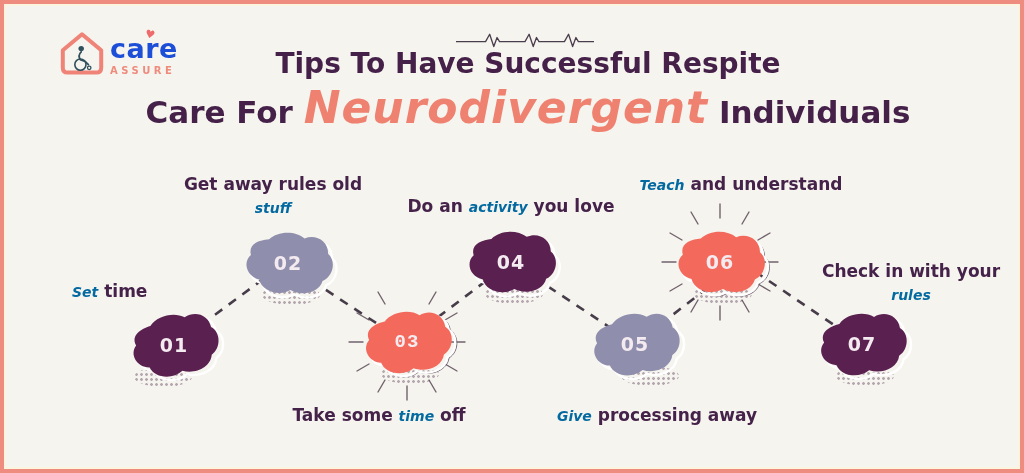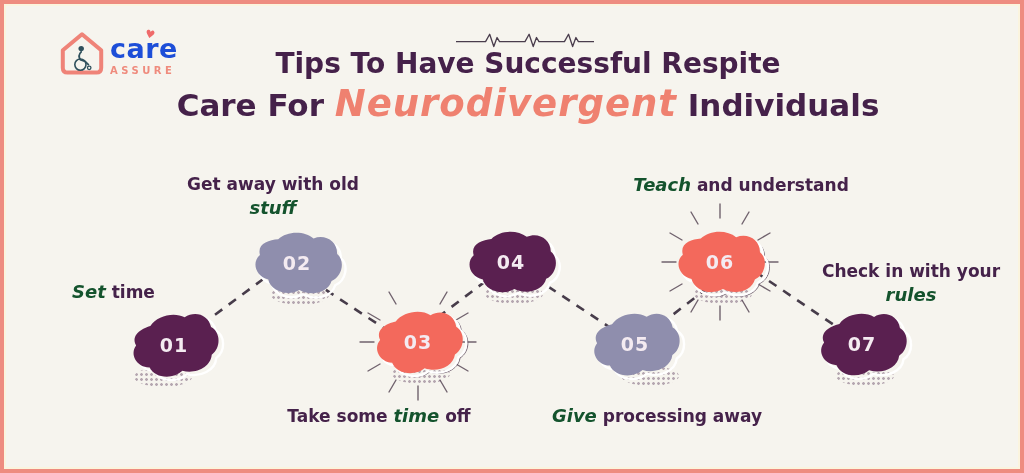--- a/index.html
+++ b/index.html
@@ -16,39 +16,39 @@
   .brand-text{position:relative;display:flex;flex-direction:column;align-items:flex-start;}
   .brand-name{font-size:27px;font-weight:700;color:#1d4ed8;letter-spacing:.5px;line-height:1;}
   .logo-heart{position:absolute;top:-7px;left:35px;font-size:11px;color:#ef6a6a;transform:rotate(12deg);}
   .brand-tagline{font-size:10px;font-weight:700;letter-spacing:3.5px;color:#ef8b7d;margin-top:3px;}
   
   .pulse{position:absolute;left:452px;top:24px;width:138px;height:24px;}
   
   .title{position:absolute;top:44px;left:0;width:100%;text-align:center;color:#45214a;font-weight:700;line-height:1.15;padding-left:16px;}
   .title-l1{font-size:28px;}
   .title-l2{font-size:31px;margin-top:3px;}
-  .title-hl{color:#ef8170;font-size:37px;font-style:italic;letter-spacing:1px;}
+  .title-hl{color:#ef8170;font-size:44px;font-style:italic;letter-spacing:1px;}
   
   .connector{position:absolute;left:0;top:0;width:1024px;height:473px;z-index:1;}
   
   .blob{position:absolute;width:96px;height:66px;z-index:2;}
   .blob>svg.blob-svg{position:absolute;left:0;top:0;width:100%;height:100%;overflow:visible;z-index:2;}
   .blob-num{
     position:absolute;inset:0;display:flex;align-items:center;justify-content:center;
     color:#f4ebf1;font-weight:700;font-size:19px;letter-spacing:1px;z-index:3;
   }
   .halftone{
     position:absolute;bottom:-9px;left:22px;width:58px;height:20px;z-index:1;border-radius:50%;
     background-image:radial-gradient(rgba(74,40,74,.5) 1.1px,transparent 1.6px);
     background-size:5px 5px;opacity:.75;
   }
   .burst{position:absolute;left:-27px;top:-29px;width:150px;height:124px;z-index:0;}
   
   .step-label{position:absolute;z-index:4;font-weight:700;font-size:17px;color:#45224a;text-align:center;line-height:1.35;}
-  .hl{color:#14532d;font-style:italic;font-size:18px;}
+  .hl{color:#0369a1;font-style:italic;font-size:14px;}
 </style>
 </head>
 <body>
 
 <div id="canvas">
 
   <svg width="0" height="0" style="position:absolute">
     <defs>
       <path id="blobPath" d="M34,14 C44,2 66,0 78,9 C92,2 108,10 109,26 C120,34 118,54 105,61 C102,76 82,83 66,76 C52,86 30,80 26,66 C10,64 3,46 13,36 C8,22 22,16 34,14 Z"></path>
     </defs>
@@ -88,30 +88,30 @@
 
   <div class="blob" style="left:122px;top:308px;">
     <div class="halftone" style="left:8px;"></div>
     <svg class="blob-svg" viewBox="0 0 120 84" preserveAspectRatio="none" style="transform:rotate(-8deg)">
       <use href="#blobPath" transform="translate(5,5)" fill="none" stroke="#ffffff" stroke-width="3"></use>
       <use href="#blobPath" fill="#5a2050"></use>
     </svg>
     <span class="blob-num">01</span>
   </div>
 
-  <div class="blob" style="left:245px;top:226px;">
+  <div class="blob" style="left:236px;top:226px;">
     <div class="halftone"></div>
     <svg class="blob-svg" viewBox="0 0 120 84" preserveAspectRatio="none" style="transform:rotate(5deg)">
       <use href="#blobPath" transform="translate(5,5)" fill="none" stroke="#ffffff" stroke-width="3"></use>
       <use href="#blobPath" fill="#8f8ead"></use>
     </svg>
     <span class="blob-num">02</span>
   </div>
 
-  <div class="blob" style="left:366px;top:305px;">
+  <div class="blob" style="left:355px;top:305px;font-family:Liberation Mono, monospace;">
     <svg class="burst" viewBox="0 0 150 124">
       <g stroke="#5a4a58" stroke-width="1.4" stroke-linecap="round" opacity=".85">
         <line x1="119" y1="62" x2="133" y2="62"></line>
           <line x1="113" y1="84" x2="125" y2="91"></line>
         <line x1="97" y1="100" x2="104" y2="112"></line>
           <line x1="75" y1="106" x2="75" y2="120"></line>
         <line x1="53" y1="100" x2="46" y2="112"></line>
           <line x1="37" y1="84" x2="25" y2="91"></line>
         <line x1="31" y1="62" x2="17" y2="62"></line>
           <line x1="37" y1="40" x2="25" y2="33"></line>
@@ -177,24 +177,25 @@
     <div class="halftone"></div>
     <svg class="blob-svg" viewBox="0 0 120 84" preserveAspectRatio="none" style="transform:rotate(-5deg)">
       <use href="#blobPath" transform="translate(5,5)" fill="none" stroke="#ffffff" stroke-width="3"></use>
       <use href="#blobPath" fill="#5a2050"></use>
     </svg>
     <span class="blob-num">07</span>
   </div>
 
   <div class="step-label" style="left:68px;top:276px;text-align:left;"><span class="hl">Set</span><span> time</span></div>
 
-  <div class="step-label" style="left:178px;top:169px;width:182px;"><span>Get away with old</span><br><span class="hl">stuff</span></div>
+  <div class="step-label" style="left:178px;top:169px;width:182px;"><span>Get away rules old</span><br><span class="hl">stuff</span></div>
 
   <div class="step-label" style="left:275px;top:400px;width:200px;"><span>Take some </span><span class="hl">time</span><span> off</span></div>
 
+  <div class="step-label" style="left:397px;top:191px;width:220px;"><span>Do an </span><span class="hl">activity</span><span> you love</span></div>
 
   <div class="step-label" style="left:543px;top:400px;width:220px;"><span class="hl">Give</span><span> processing away</span></div>
 
   <div class="step-label" style="left:627px;top:169px;width:220px;"><span class="hl">Teach</span><span> and understand</span></div>
 
   <div class="step-label" style="left:817px;top:256px;width:180px;"><span>Check in with your</span><br><span class="hl">rules</span></div>
 
 </div>
 
 </body></html>

